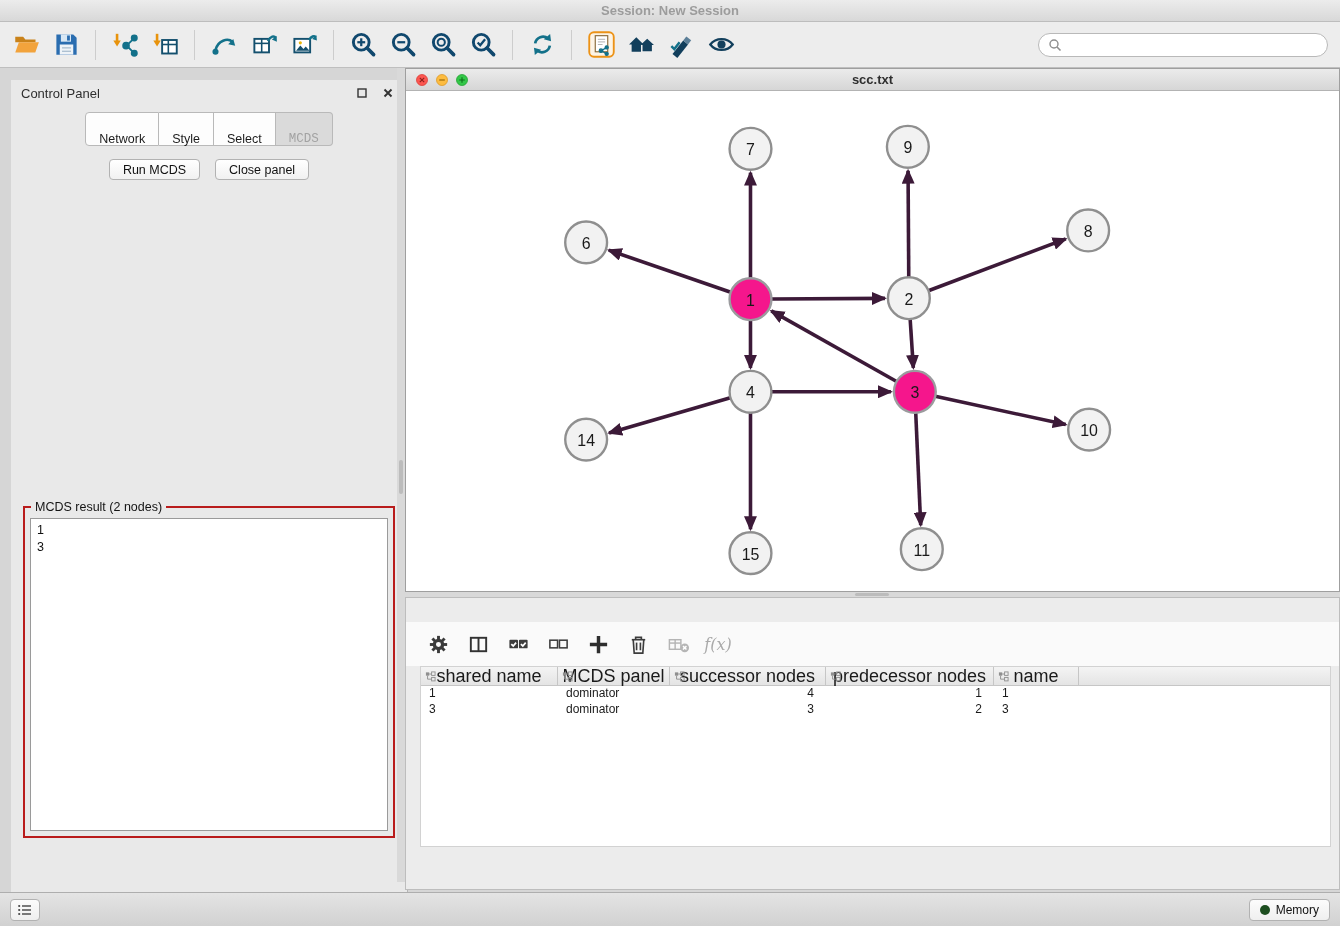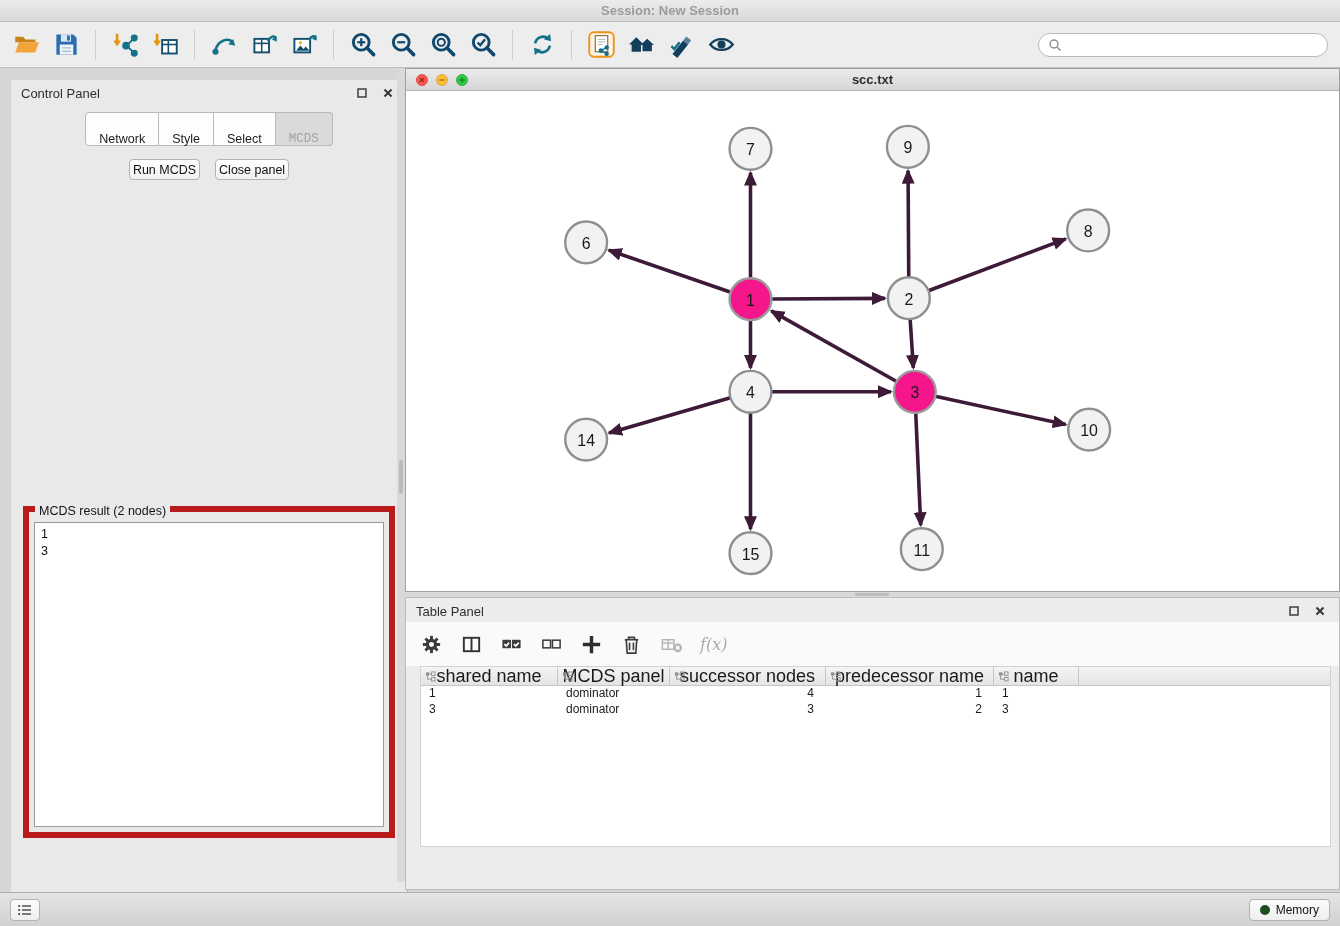--- a/index.html
+++ b/index.html
@@ -56,26 +56,26 @@
   .tab-btn.active { background:#dadada; color:#a2a2a2; }
   .opt-label { text-align:center; margin-top:24px; font-size:13px; color:#141414; }
   .dropdown {
     margin:9px auto 0; width:310px; height:22px; background:#fff;
     border:1px solid #b2b2b2; border-radius:4px;
     display:flex; align-items:center; padding:0 3px 0 8px; font-size:12.5px; color:#111;
   }
   .dd-arrows { margin-left:auto; width:11px; height:17px; display:block; }
   .btn-row { display:flex; justify-content:center; gap:15px; margin-top:13px; }
   .push-btn {
-    height:21px; padding:0 3px; font-size:12.5px; color:#111;
+    height:21px; padding:0 13px; font-size:12.5px; color:#111;
     background:linear-gradient(#ffffff,#f1f1f1);
     border:1px solid #b2b2b2; border-radius:4px;
     font-family:"Liberation Sans",sans-serif;
   }
-  .result-box { position:absolute; left:12px; top:426px; width:372px; height:332px; border:6px solid #b91c1c;text-decoration:underline; }
+  .result-box { position:absolute; left:12px; top:426px; width:372px; height:332px; border:2px solid #b91c1c;text-decoration:underline; }
   .result-title { position:absolute; top:-8px; left:6px; background:#e9e9e9; padding:0 4px; font-size:12.5px; color:#141414; }
   .result-inner {
     position:absolute; left:5px; right:5px; top:10px; bottom:5px;
     background:#fff; border:1px solid #9a9a9a;
     padding:3px 6px; font-size:12.5px; color:#111; line-height:17px; overflow:hidden;
   }
   
   .v-splitter { position:absolute; left:397px; top:68px; width:8px; height:814px; background:#d9d9d9; }
   .v-splitter .handle { position:absolute; left:2px; top:392px; width:4px; height:34px; background:#bcbcbc; border-radius:2px; }
   .h-splitter { position:absolute; left:405px; top:592px; width:935px; height:5px; background:#d9d9d9; }
@@ -97,21 +97,21 @@
   svg.graph { width:100%; height:100%; display:block; }
   
   .table-panel {
     position:absolute; left:405px; top:597px; width:935px; height:293px;
     background:#ececec; border:1px solid #bdbdbd;
   }
   .tp-toolbar {
     position:absolute; left:0; right:0; top:24px; height:44px;
     background:#fafafa; display:flex; align-items:center; padding-left:14px; gap:4px;
   }
-  .tp-btn { width:36px; height:32px; display:flex; align-items:center; }
+  .tp-btn { width:36px; height:32px; display:flex; align-items:center; justify-content:center; }
   .tp-btn .ico { width:23px; height:23px; display:block; }
   .tp-btn .ico svg { width:100%; height:100%; display:block; }
   .fx-label { font-family:"DejaVu Serif", serif; font-style:italic; font-size:16px; color:#aaaaaa; }
   .tbl-area {
     position:absolute; left:14px; right:8px; top:68px; bottom:42px;
     background:#fff; border:1px solid #d2d2d2;
   }
   .tbl-header { display:flex; height:19px; background:linear-gradient(#f4f4f4,#e4e4e4); border-bottom:1px solid #c6c6c6; }
   .th { position:relative; height:19px; border-right:1px solid #c6c6c6; font-size:18px; color:#1a1a1a; text-align:center; line-height:18px; }
   .sort-ico { position:absolute; left:4px; top:4px; width:11px; height:11px; }
@@ -478,34 +478,20 @@
           </g>
         </svg>
     </div>
   </div>
 
   <div class="h-splitter">
       <div class="handle"></div>
     </div>
 
   <div class="table-panel">
-    <div class="panel-header">
-      <span>Table Panel</span>
-      <span class="spacer"></span>
-      <span class="panel-hbtn">
-        <svg viewBox="0 0 12 12">
-            <rect x="2" y="2" width="8" height="8" fill="none" stroke="#333" stroke-width="1.4"></rect>
-          </svg>
-      </span>
-      <span class="panel-hbtn">
-        <svg viewBox="0 0 12 12">
-            <path d="M2.5 2.5l7 7M9.5 2.5l-7 7" stroke="#333" stroke-width="1.9"></path>
-          </svg>
-      </span>
-    </div>
     <div class="tp-toolbar" id="tp-toolbar">
         <div class="tp-btn">
           <span class="ico">
             <svg viewBox="0 0 24 24">
               <g fill="#3a3a3a">
                 <rect x="10.5" y="3" width="3" height="18"></rect>
                 <rect x="10.5" y="3" width="3" height="18" transform="rotate(45 12 12)"></rect>
                 <rect x="10.5" y="3" width="3" height="18" transform="rotate(90 12 12)"></rect>
                 <rect x="10.5" y="3" width="3" height="18" transform="rotate(135 12 12)"></rect>
                 <circle cx="12" cy="12" r="6"></circle>
@@ -617,21 +603,21 @@
             </span><span>successor nodes</span></div>
           <div class="th" style="width: 168px;"><span class="sort-ico">
               <svg viewBox="0 0 12 12">
                 <rect x="1" y="1.5" width="3.6" height="3.6" fill="#8f8f8f"></rect>
                 <g fill="none" stroke="#8f8f8f" stroke-width="1">
                   <rect x="7.2" y="1" width="3.8" height="3.8"></rect>
                   <rect x="7.2" y="7" width="3.8" height="3.8"></rect>
                   <path d="M2.8 5.1v3.8h4.4M4.6 3.3h2.6"></path>
                 </g>
               </svg>
-            </span><span>predecessor name</span></div>
+            </span><span>predecessor nodes</span></div>
           <div class="th" style="width: 85px;"><span class="sort-ico">
               <svg viewBox="0 0 12 12">
                 <rect x="1" y="1.5" width="3.6" height="3.6" fill="#8f8f8f"></rect>
                 <g fill="none" stroke="#8f8f8f" stroke-width="1">
                   <rect x="7.2" y="1" width="3.8" height="3.8"></rect>
                   <rect x="7.2" y="7" width="3.8" height="3.8"></rect>
                   <path d="M2.8 5.1v3.8h4.4M4.6 3.3h2.6"></path>
                 </g>
               </svg>
             </span><span>name</span></div>

